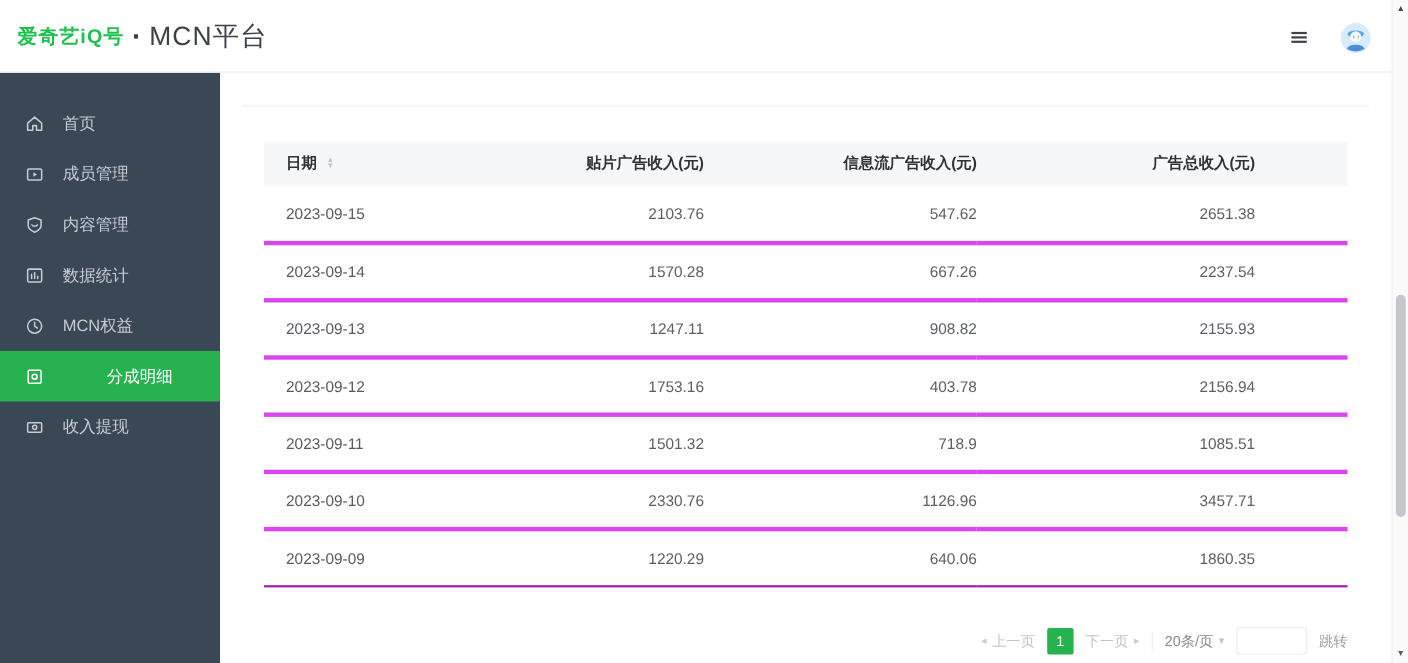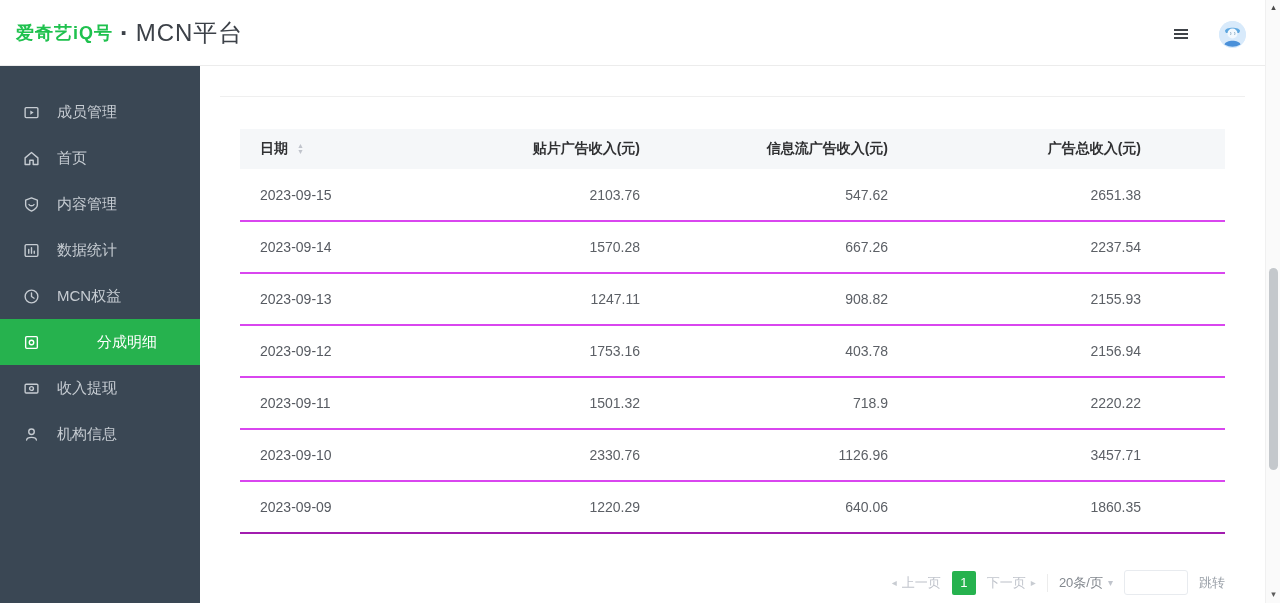--- a/index.html
+++ b/index.html
@@ -40,21 +40,21 @@
 
   
   .main{position:absolute;left:200px;top:66px;width:1065px;height:537px;background:#fff;overflow:hidden;}
   .content-divider{height:31px;margin:0 20px;border-bottom:1px solid #efefef;}
   .table-card{margin:32px 40px 0 40px;}
   table{width:100%;border-collapse:collapse;table-layout:fixed;}
   thead th{background:var(--table-header-bg);height:40px;font-size:14px;font-weight:bold;
     color:#303133;text-align:right;padding:0;}
   thead th.c-date{text-align:left;padding-left:20px;}
   tbody td{height:52px;font-size:14px;color:#5c6066;text-align:right;
-    border-bottom:2px solid #d946ef;}
+    border-bottom:4px solid #d946ef;}
   tbody tr:last-child td{border-bottom:2px solid #a21caf;}
   td.c-date{text-align:left;padding-left:20px;color:#565a61;}
   th.c-total,td.c-total{padding-right:84px;}
   .sort-icon{display:inline-flex;flex-direction:column;vertical-align:middle;margin-left:5px;
     line-height:6px;color:#c0c4cc;}
   .sort-icon span{font-size:7px;height:6px;}
 
   
   .pagination{margin-top:36px;display:flex;justify-content:flex-end;align-items:center;
     font-size:13px;color:#bcc2c9;gap:11px;}
@@ -102,37 +102,37 @@
         <path d="M5.5 23.5 C7 18.5 20 18.5 21.5 23.5 Q13.5 28 5.5 23.5 Z" fill="#4a90d9"></path>
       </svg>
     </span>
   </header>
 
   <aside class="sidebar">
     <nav id="sidebar-menu">
         <div class="side-item">
           <span class="side-icon">
             <svg viewBox="0 0 16 16" fill="none" stroke="currentColor" stroke-width="1.3" stroke-linejoin="round" stroke-linecap="round">
+              <path d="M8 2.3 L14 7.4 V13.6 H9.6 V9.6 H6.4 V13.6 H2 V7.4 Z"></path>
+            </svg>
+          </span>
+          <span class="side-label">首页</span>
+        </div>
+        <div class="side-item">
+          <span class="side-icon">
+            <svg viewBox="0 0 16 16" fill="none" stroke="currentColor" stroke-width="1.3" stroke-linejoin="round" stroke-linecap="round">
               <rect x="2" y="3.4" width="12" height="9.4" rx="1"></rect>
               <path d="M6.9 6.2 L10 8.1 L6.9 10 Z" fill="currentColor" stroke="none"></path>
             </svg>
           </span>
           <span class="side-label">成员管理</span>
         </div>
         <div class="side-item">
           <span class="side-icon">
             <svg viewBox="0 0 16 16" fill="none" stroke="currentColor" stroke-width="1.3" stroke-linejoin="round" stroke-linecap="round">
-              <path d="M8 2.3 L14 7.4 V13.6 H9.6 V9.6 H6.4 V13.6 H2 V7.4 Z"></path>
-            </svg>
-          </span>
-          <span class="side-label">首页</span>
-        </div>
-        <div class="side-item">
-          <span class="side-icon">
-            <svg viewBox="0 0 16 16" fill="none" stroke="currentColor" stroke-width="1.3" stroke-linejoin="round" stroke-linecap="round">
               <path d="M8 1.8 L13.5 3.8 V8.4 C13.5 11.6 8 14.2 8 14.2 C8 14.2 2.5 11.6 2.5 8.4 V3.8 Z"></path>
               <path d="M5.6 8 C6.6 9.6 9.4 9.6 10.4 8"></path>
             </svg>
           </span>
           <span class="side-label">内容管理</span>
         </div>
         <div class="side-item">
           <span class="side-icon">
             <svg viewBox="0 0 16 16" fill="none" stroke="currentColor" stroke-width="1.3" stroke-linejoin="round" stroke-linecap="round">
               <rect x="2" y="2.5" width="12" height="11" rx="1.2"></rect>
@@ -160,29 +160,20 @@
           <span class="side-label">分成明细</span>
         </div>
         <div class="side-item">
           <span class="side-icon">
             <svg viewBox="0 0 16 16" fill="none" stroke="currentColor" stroke-width="1.3" stroke-linejoin="round" stroke-linecap="round">
               <rect x="2" y="4" width="12" height="8.2" rx="1"></rect>
               <circle cx="8" cy="8" r="1.8"></circle>
             </svg>
           </span>
           <span class="side-label">收入提现</span>
-        </div>
-        <div class="side-item">
-          <span class="side-icon">
-            <svg viewBox="0 0 16 16" fill="none" stroke="currentColor" stroke-width="1.3" stroke-linejoin="round" stroke-linecap="round">
-              <circle cx="8" cy="5.4" r="2.6"></circle>
-              <path d="M3.4 13.2 C3.8 9.8 12.2 9.8 12.6 13.2"></path>
-            </svg>
-          </span>
-          <span class="side-label">机构信息</span>
         </div>
       </nav>
   </aside>
 
   <main class="main">
     <div class="content-divider"></div>
     <div class="table-card">
       <table>
         <colgroup>
             <col style="width:200px">
@@ -226,21 +217,21 @@
             <tr>
               <td class="c-date">2023-09-12</td>
               <td class="">1753.16</td>
               <td class="">403.78</td>
               <td class="c-total">2156.94</td>
             </tr>
             <tr>
               <td class="c-date">2023-09-11</td>
               <td class="">1501.32</td>
               <td class="">718.9</td>
-              <td class="c-total">2220.22</td>
+              <td class="c-total">1085.51</td>
             </tr>
             <tr>
               <td class="c-date">2023-09-10</td>
               <td class="">2330.76</td>
               <td class="">1126.96</td>
               <td class="c-total">3457.71</td>
             </tr>
             <tr>
               <td class="c-date">2023-09-09</td>
               <td class="">1220.29</td>

